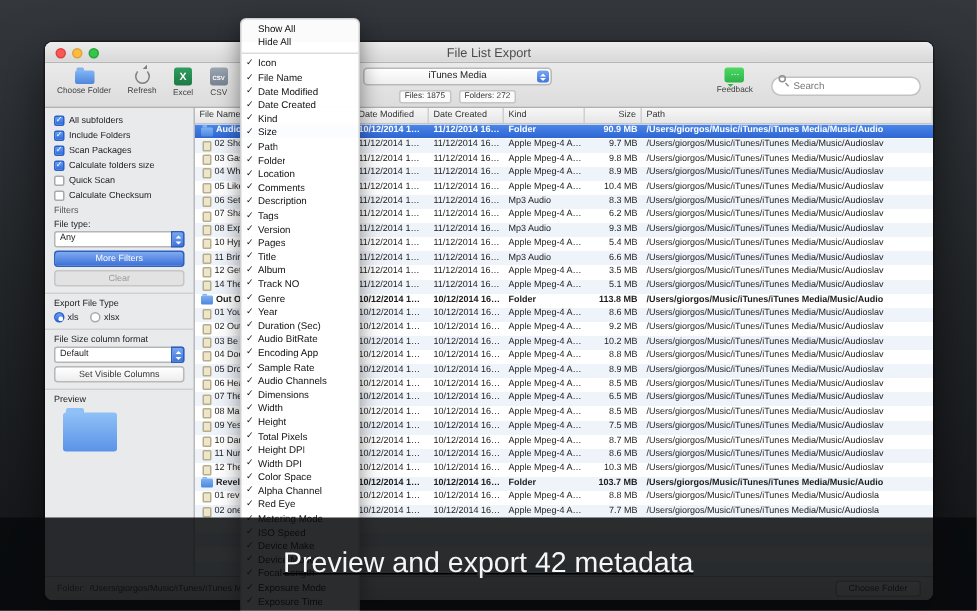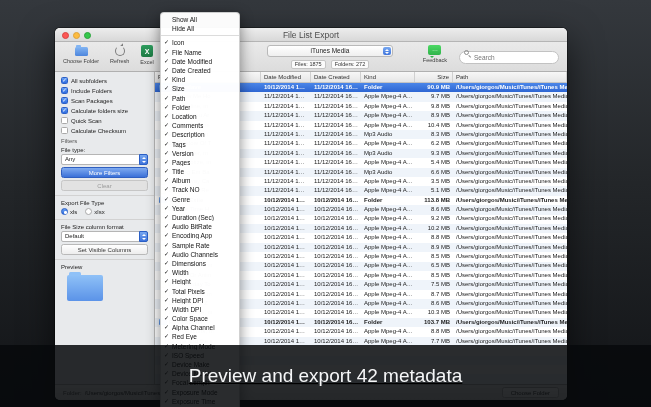--- a/index.html
+++ b/index.html
@@ -1,18 +1,18 @@
 <!DOCTYPE html>
 <html><head>
 <meta charset="utf-8">
 <style>
   *{margin:0;padding:0;box-sizing:border-box;font-family:"Liberation Sans","DejaVu Sans",sans-serif;}
   html,body{width:651px;height:407px;overflow:hidden;background:#101215;}
   .desktop{position:relative;width:651px;height:407px;background:linear-gradient(180deg,#34383d 0%,#232629 45%,#121417 100%);overflow:hidden;}
-  .window{position:absolute;left:30px;top:28px;width:512px;height:372px;border-radius:5px;background:#fff;box-shadow:0 12px 34px rgba(0,0,0,.6),0 0 0 1px rgba(0,0,0,.35);z-index:1;display:flex;flex-direction:column;margin-left:25px;}
+  .window{position:absolute;left:30px;top:28px;width:592px;height:372px;border-radius:5px;background:#fff;box-shadow:0 12px 34px rgba(0,0,0,.6),0 0 0 1px rgba(0,0,0,.35);z-index:1;display:flex;flex-direction:column;}
   .titlebar{height:14px;background:linear-gradient(#ededed,#d8d8d8);border-bottom:1px solid #b5b5b5;border-radius:5px 5px 0 0;position:relative;flex:none;}
   .tl{position:absolute;top:3.5px;width:7px;height:7px;border-radius:50%;}
   .tl.close{left:7px;background:#fc5754;border:1px solid #d94442;}
   .tl.min{left:18px;background:#fdbc40;border:1px solid #dea33a;}
   .tl.zoom{left:29px;background:#34c74b;border:1px solid #2aa33c;}
   .win-title{position:absolute;left:0;right:0;top:0;line-height:14px;text-align:center;font-size:8.5px;color:#4c4c4c;}
   .toolbar{height:30px;background:linear-gradient(#eaeaea,#dcdcdc);border-bottom:1px solid #b0b0b0;position:relative;flex:none;}
   .tb-left{position:absolute;left:8px;top:3px;display:flex;gap:11px;}
   .tb-btn{display:flex;flex-direction:column;align-items:center;cursor:default;}
   .tb-ico{width:13px;height:12px;display:flex;align-items:center;justify-content:center;}

